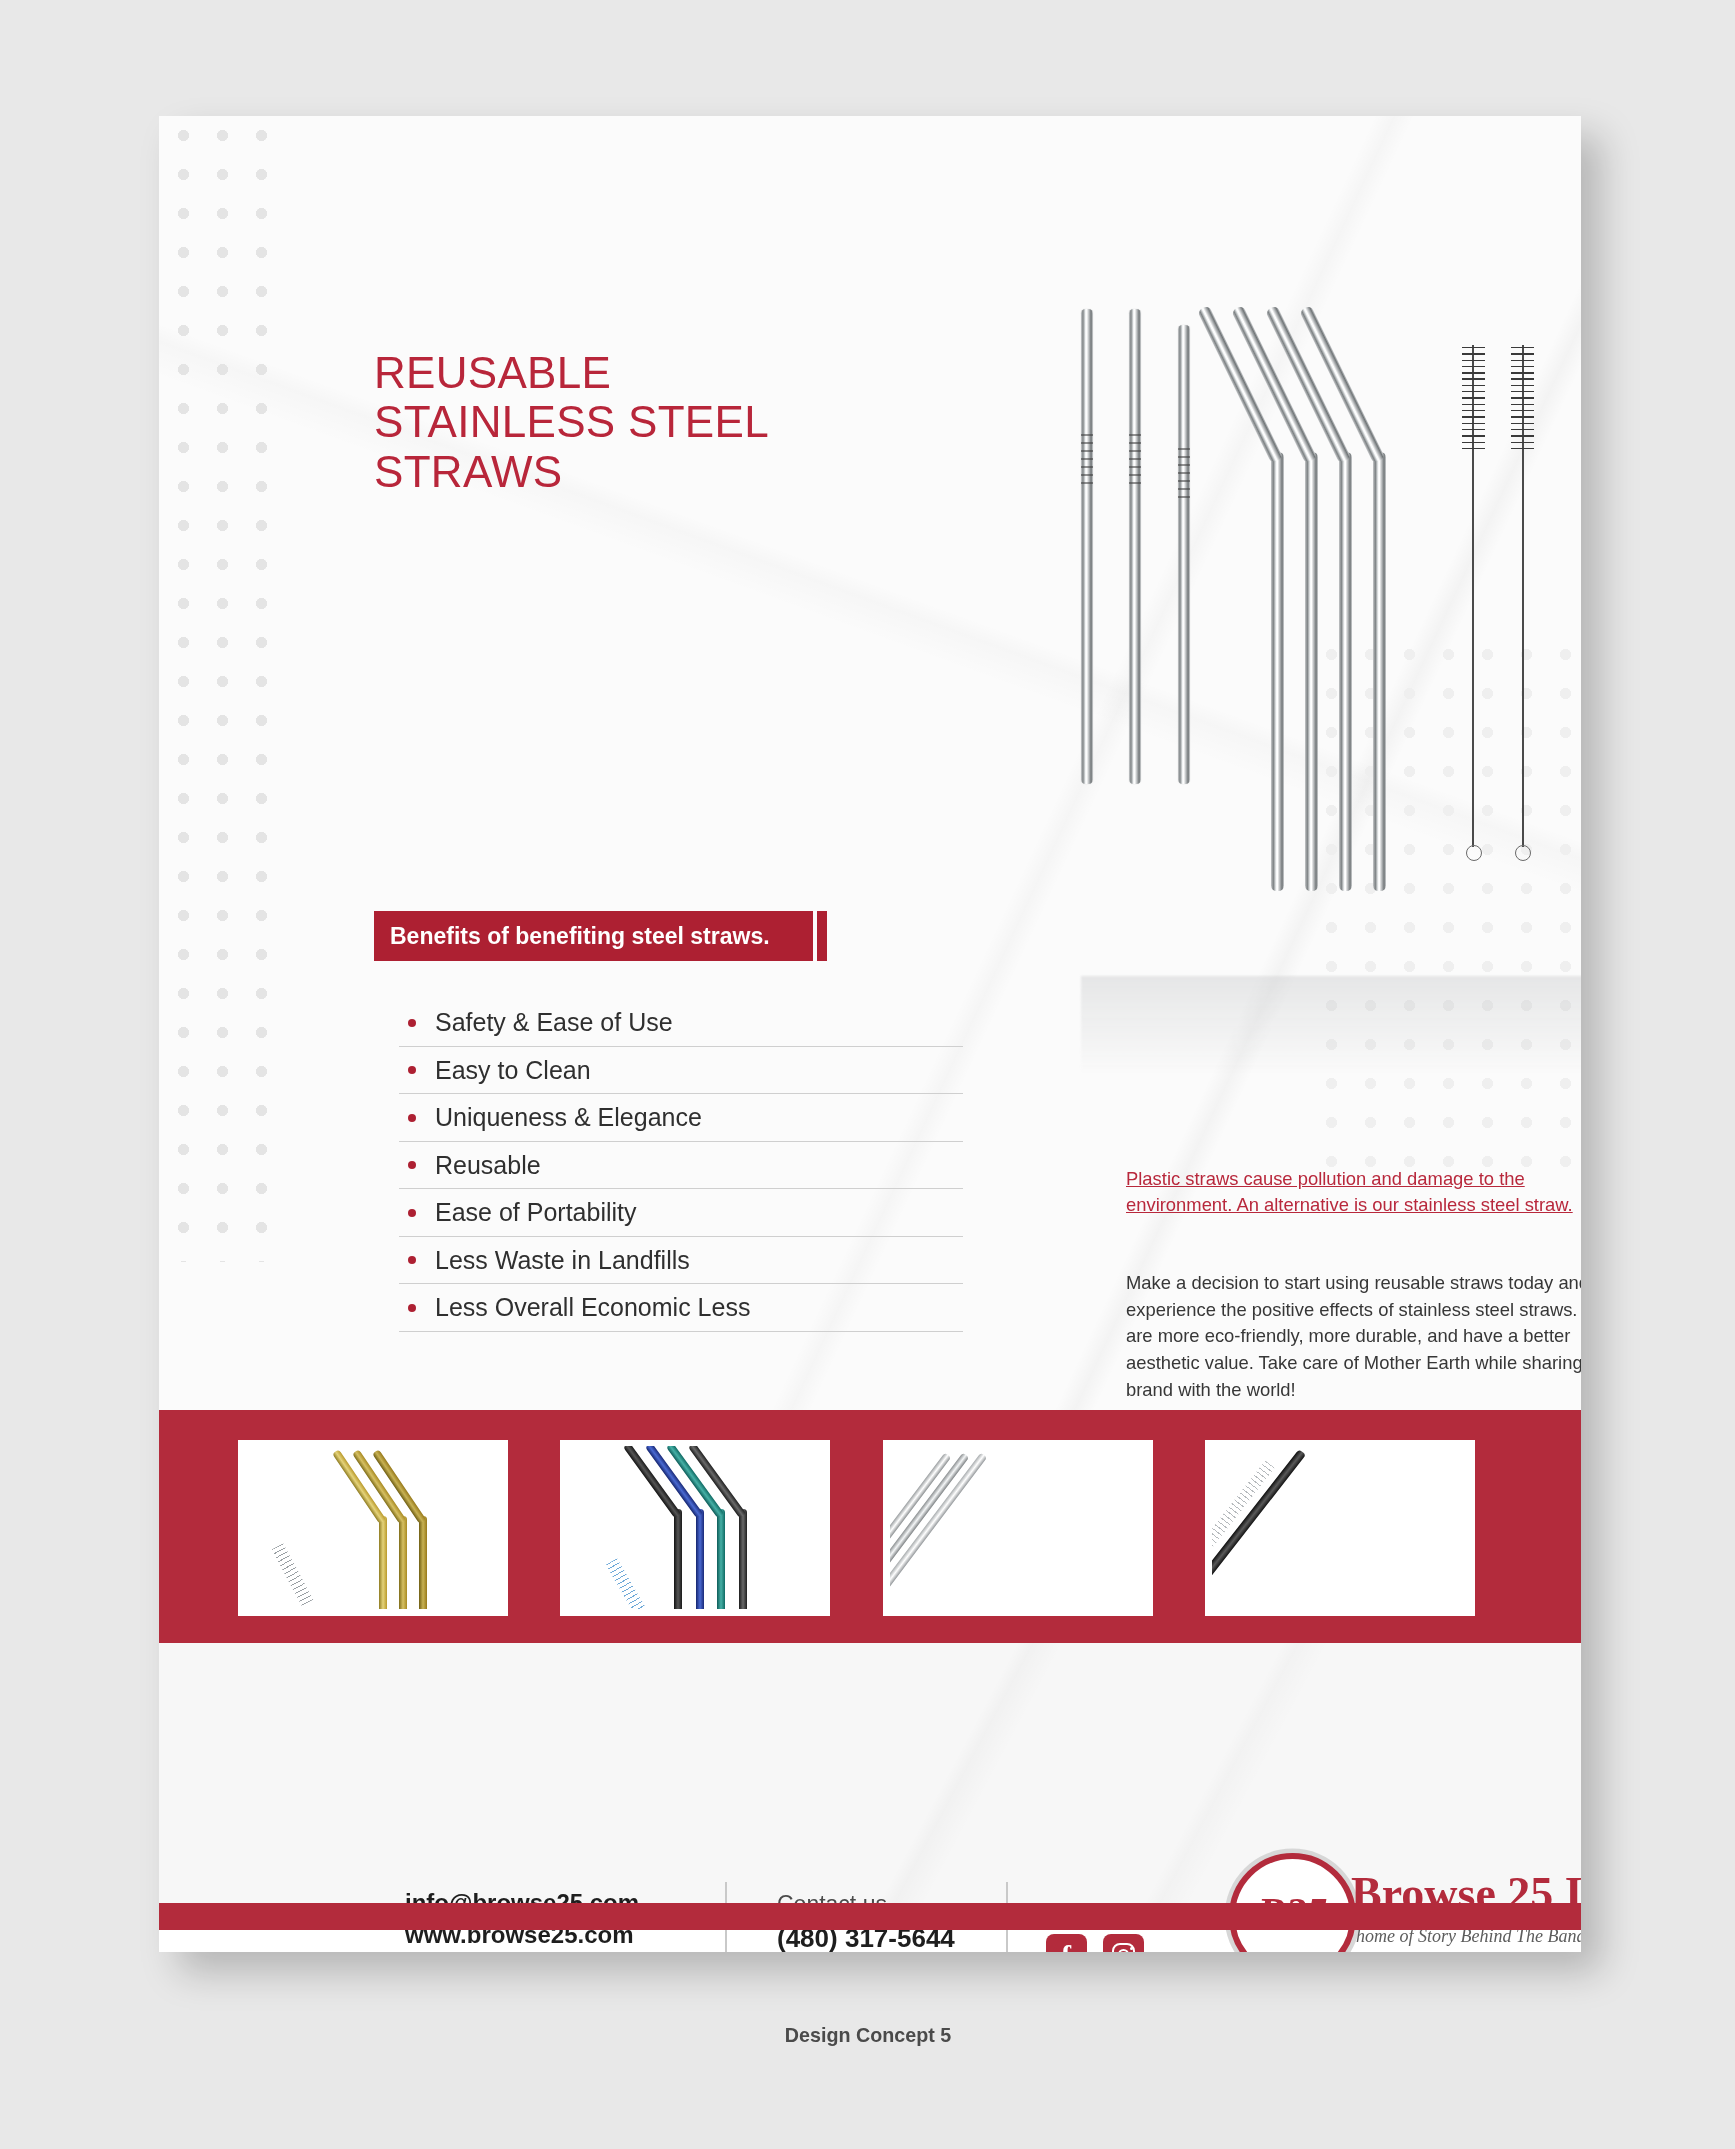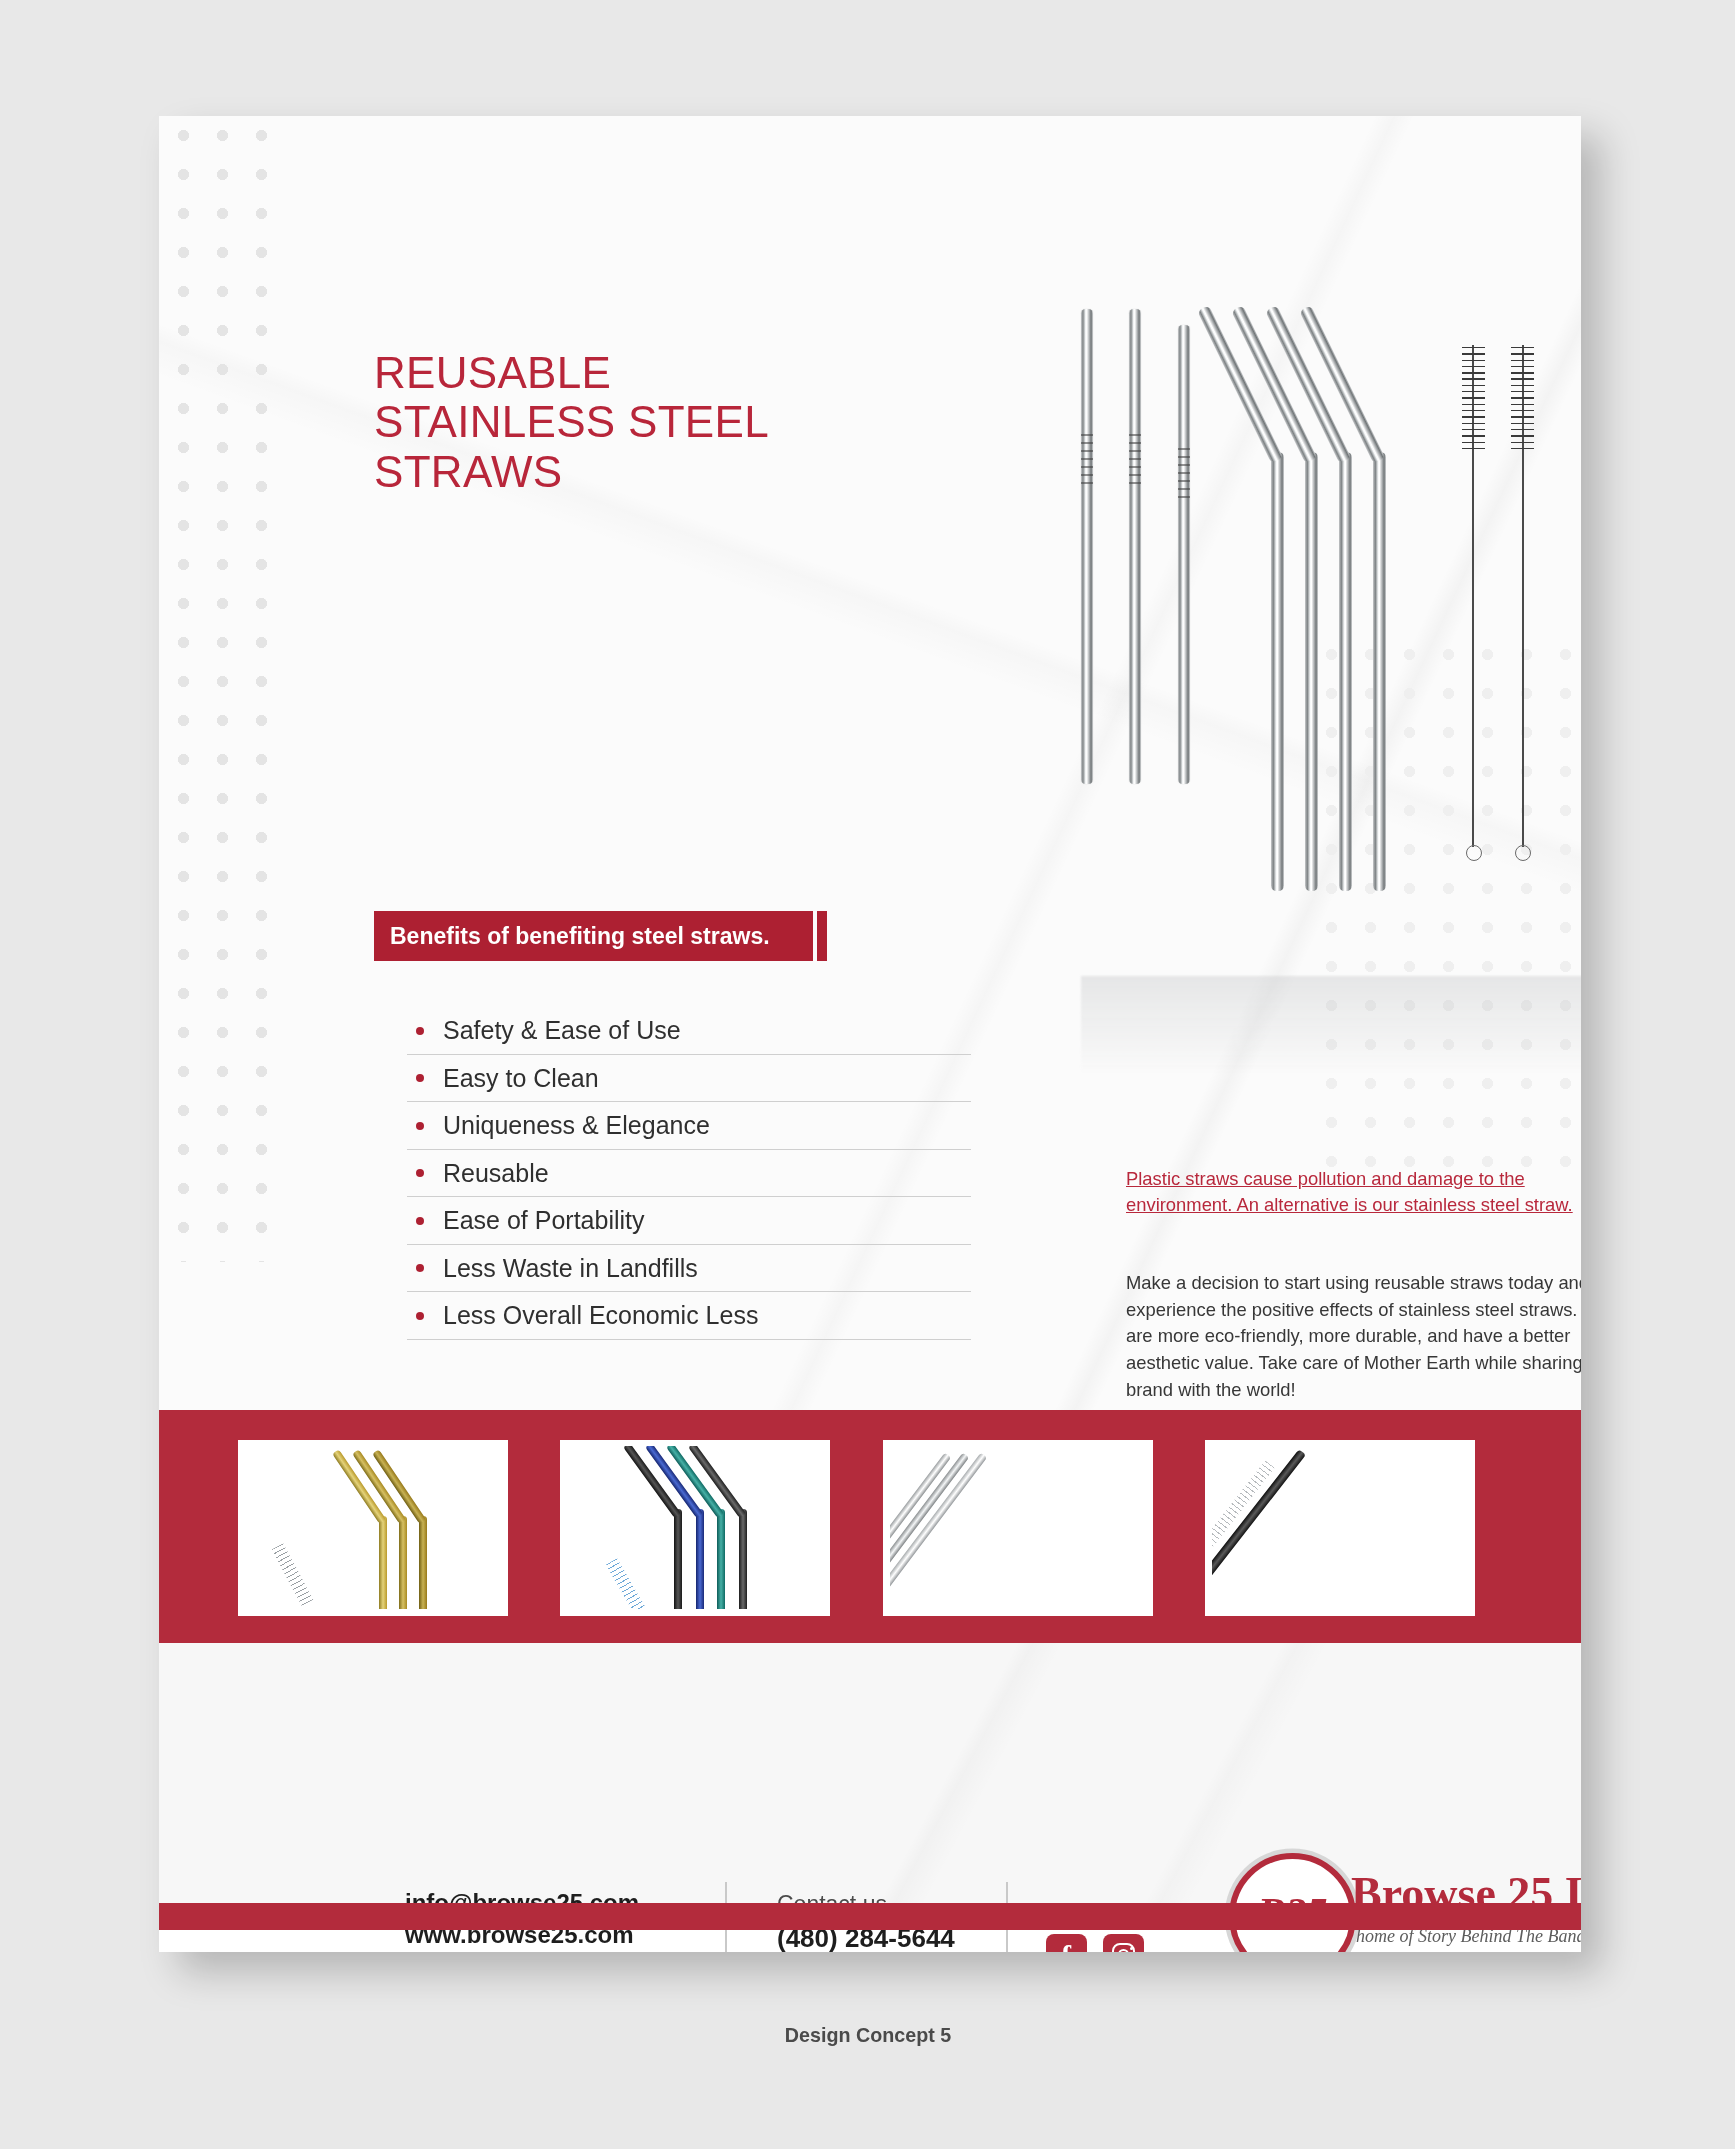--- a/index.html
+++ b/index.html
@@ -102,21 +102,21 @@
     width: 10.7px;
     height: 50px;
     background: #ad2032;
   }
 
   .benefit-list {
     position: absolute;
     left: 240px;
     top: 891px;
     width: 564px;
-    margin: 8px;
+    margin: 0;
     padding: 0;
     list-style: none;
   }
   .benefit-list li {
     position: relative;
     font-size: 25px;
     color: #2f2f2f;
     padding: 0 0 8px 36px;
     margin-bottom: 8px;
     border-bottom: 0.9px solid #cfcfcf;
@@ -547,21 +547,21 @@
 
   <div class="contact-emails">
     <div>info@browse25.com</div>
     <div>www.browse25.com</div>
   </div>
 
   <div class="divider-v" style="left:566px; top:1766px; height:79px;"></div>
 
   <div class="contact-us-block">
     <div class="contact-us-label">Contact us</div>
-    <div class="contact-phone">(480) 284-5644</div>
+    <div class="contact-phone">(480) 317-5644</div>
   </div>
 
   <div class="divider-v" style="left:847px; top:1766px; height:79px;"></div>
 
   <div class="social">
     <div class="soc-icon">
       <span class="fb-glyph">f</span>
     </div>
     <div class="soc-icon">
       <span class="ig-outer"></span>

